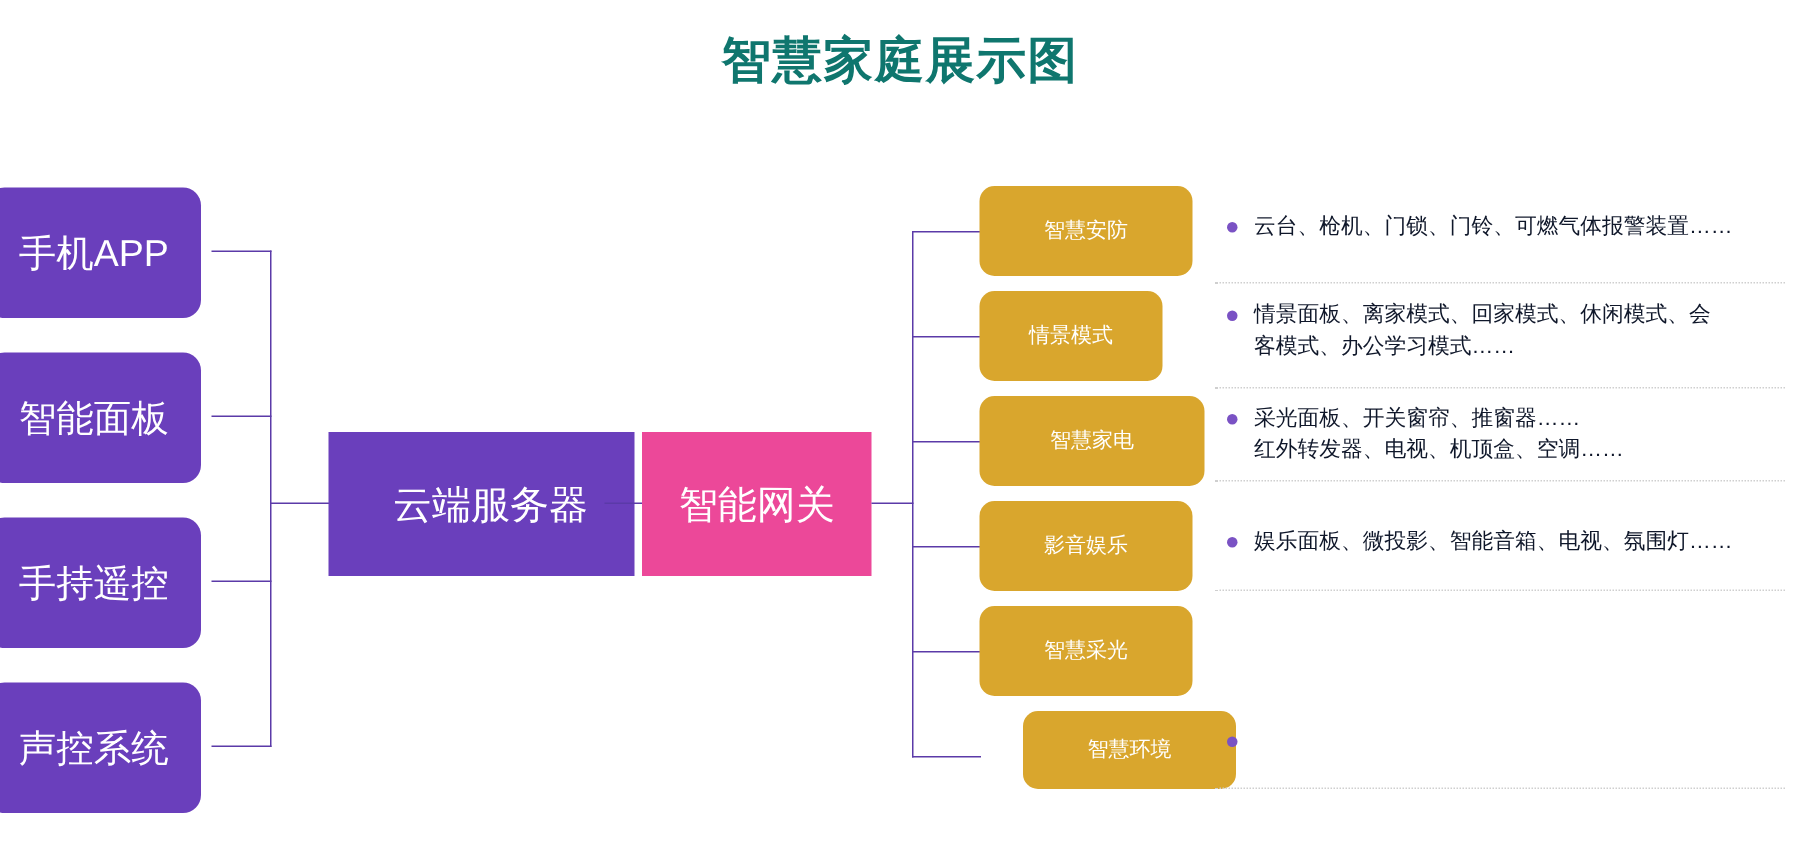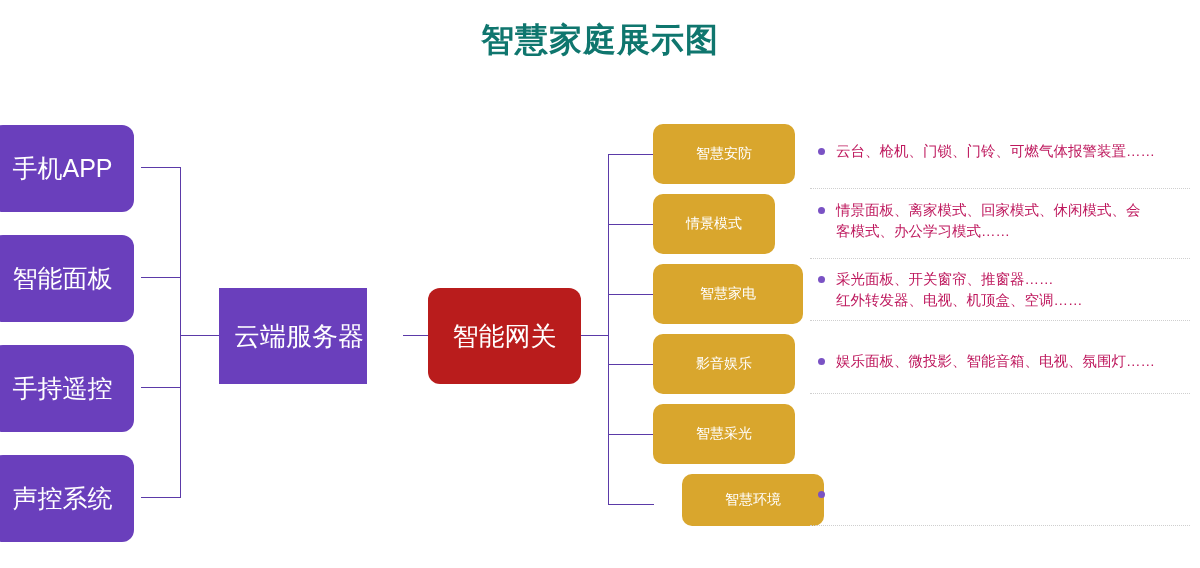--- a/index.html
+++ b/index.html
@@ -32,39 +32,39 @@
     background:#6a3fbc;
     border-radius:12px;
     font-size:25px;
   }
   .box-purple-sq{
     background:#6a3fbc;
     border-radius:0;
     font-size:26px;
   }
   .box-gold-sq{
-    background:#b91c1c;
-    border-radius:12px;
+    background:#ec4899;
+    border-radius:0;
     font-size:26px;
   }
   .box-gold-round{
     background:#d9a62d;
     border-radius:10px;
     font-size:14px;
   }
 
   
   .ln{position:absolute;background:#5b3aa8;}
   .ln-h{height:1px;}
   .ln-v{width:1px;}
 
   
   .desc{
     position:absolute;
-    color:#be185d;
+    color:#0f172a;
     font-size:14.5px;
     line-height:21px;
     display:flex;
     align-items:flex-start;
     box-sizing:border-box;
   }
   .bullet{
     width:7px;height:7px;border-radius:50%;
     background:#7a52c4;
     flex:0 0 auto;
@@ -97,21 +97,21 @@
     <span>声控系统</span>
   </div>
 
   <div class="ln ln-h" style="left:141px;top:167px;width:40px;"></div>
   <div class="ln ln-h" style="left:141px;top:277px;width:40px;"></div>
   <div class="ln ln-h" style="left:141px;top:387px;width:40px;"></div>
   <div class="ln ln-h" style="left:141px;top:497px;width:40px;"></div>
   <div class="ln ln-v" style="left:180px;top:167px;height:331px;"></div>
   <div class="ln ln-h" style="left:180px;top:335px;width:40px;"></div>
 
-  <div class="box box-purple-sq" style="left:219px;top:288px;width:148px;height:96px;padding-left:12px;">
+  <div class="box box-purple-sq" style="left:219px;top:288px;width:204px;height:96px;padding-left:12px;">
     <span>云端服务器</span>
   </div>
   <div class="ln ln-h" style="left:403px;top:335px;width:26px;"></div>
   <div class="box box-gold-sq" style="left:428px;top:288px;width:153px;height:96px;">
     <span>智能网关</span>
   </div>
 
   <div class="ln ln-h" style="left:581px;top:335px;width:28px;"></div>
   <div class="ln ln-v" style="left:608px;top:154px;height:351px;"></div>
 

